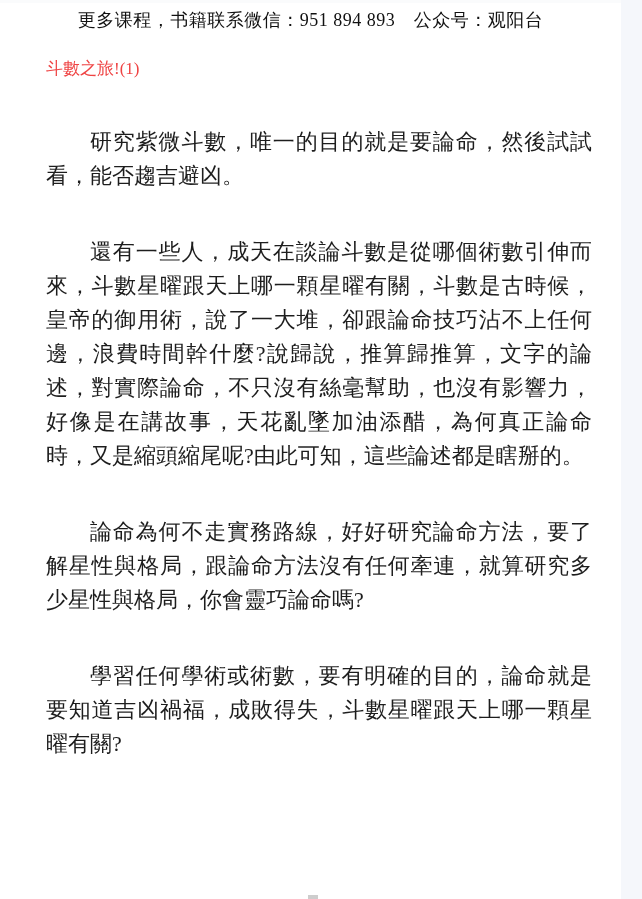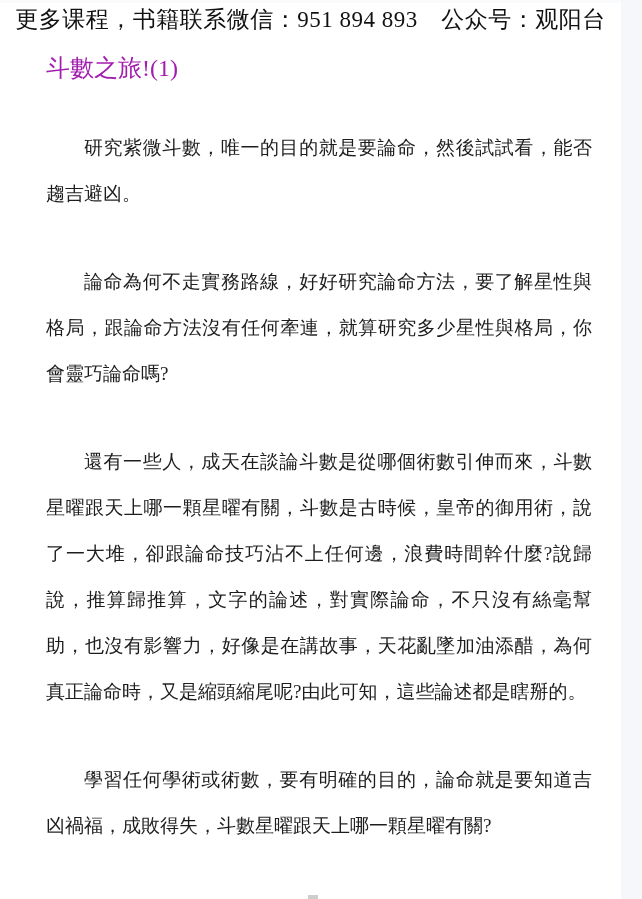--- a/index.html
+++ b/index.html
@@ -28,37 +28,37 @@
     background: #f5f7fb;
   }
   .page {
     position: absolute;
     top: 0; left: 0;
     width: 621px; height: 899px;
   }
   .doc-header {
     padding-top: 9px;
     text-align: center;
-    font-size: 23px;
+    font-size: 18px;
     line-height: 22px;
     color: #111111;
     letter-spacing: 0.5px;
     white-space: pre;
   }
   .doc-title {
     margin: 25px 0 0 46px;
-    font-size: 24px;
+    font-size: 17px;
     line-height: 25px;
-    color: #a21caf;
+    color: #ef4444;
   }
   .doc-body {
     margin: 44px 12px 0 46px;
     width: 546px;
-    font-size: 19px;
-    line-height: 46px;
+    font-size: 22px;
+    line-height: 34px;
     text-align: justify;
   }
   .doc-body p {
     margin: 0 0 42px 0;
     text-indent: 2em;
     color: #1d1d1d;
   }
   .doc-body p:last-child {
     margin-bottom: 0;
   }
@@ -78,22 +78,22 @@
 <div class="top-edge"></div>
 
 <div class="page">
 
   <div class="doc-header">更多课程，书籍联系微信：951 894 893　公众号：观阳台</div>
 
   <div class="doc-title">斗數之旅!(1)</div>
 
   <div class="doc-body">
     <p>研究紫微斗數，唯一的目的就是要論命，然後試試看，能否趨吉避凶。</p>
+    <p>還有一些人，成天在談論斗數是從哪個術數引伸而來，斗數星曜跟天上哪一顆星曜有關，斗數是古時候，皇帝的御用術，說了一大堆，卻跟論命技巧沾不上任何邊，浪費時間幹什麼?說歸說，推算歸推算，文字的論述，對實際論命，不只沒有絲毫幫助，也沒有影響力，好像是在講故事，天花亂墜加油添醋，為何真正論命時，又是縮頭縮尾呢?由此可知，這些論述都是瞎掰的。</p>
     <p>論命為何不走實務路線，好好研究論命方法，要了解星性與格局，跟論命方法沒有任何牽連，就算研究多少星性與格局，你會靈巧論命嗎?</p>
-    <p>還有一些人，成天在談論斗數是從哪個術數引伸而來，斗數星曜跟天上哪一顆星曜有關，斗數是古時候，皇帝的御用術，說了一大堆，卻跟論命技巧沾不上任何邊，浪費時間幹什麼?說歸說，推算歸推算，文字的論述，對實際論命，不只沒有絲毫幫助，也沒有影響力，好像是在講故事，天花亂墜加油添醋，為何真正論命時，又是縮頭縮尾呢?由此可知，這些論述都是瞎掰的。</p>
     <p>學習任何學術或術數，要有明確的目的，論命就是要知道吉凶禍福，成敗得失，斗數星曜跟天上哪一顆星曜有關?</p>
   </div>
 
 </div>
 
 <div class="page-number-partial"></div>
 
 <div class="scroll-strip"></div>
 
 </body></html>

